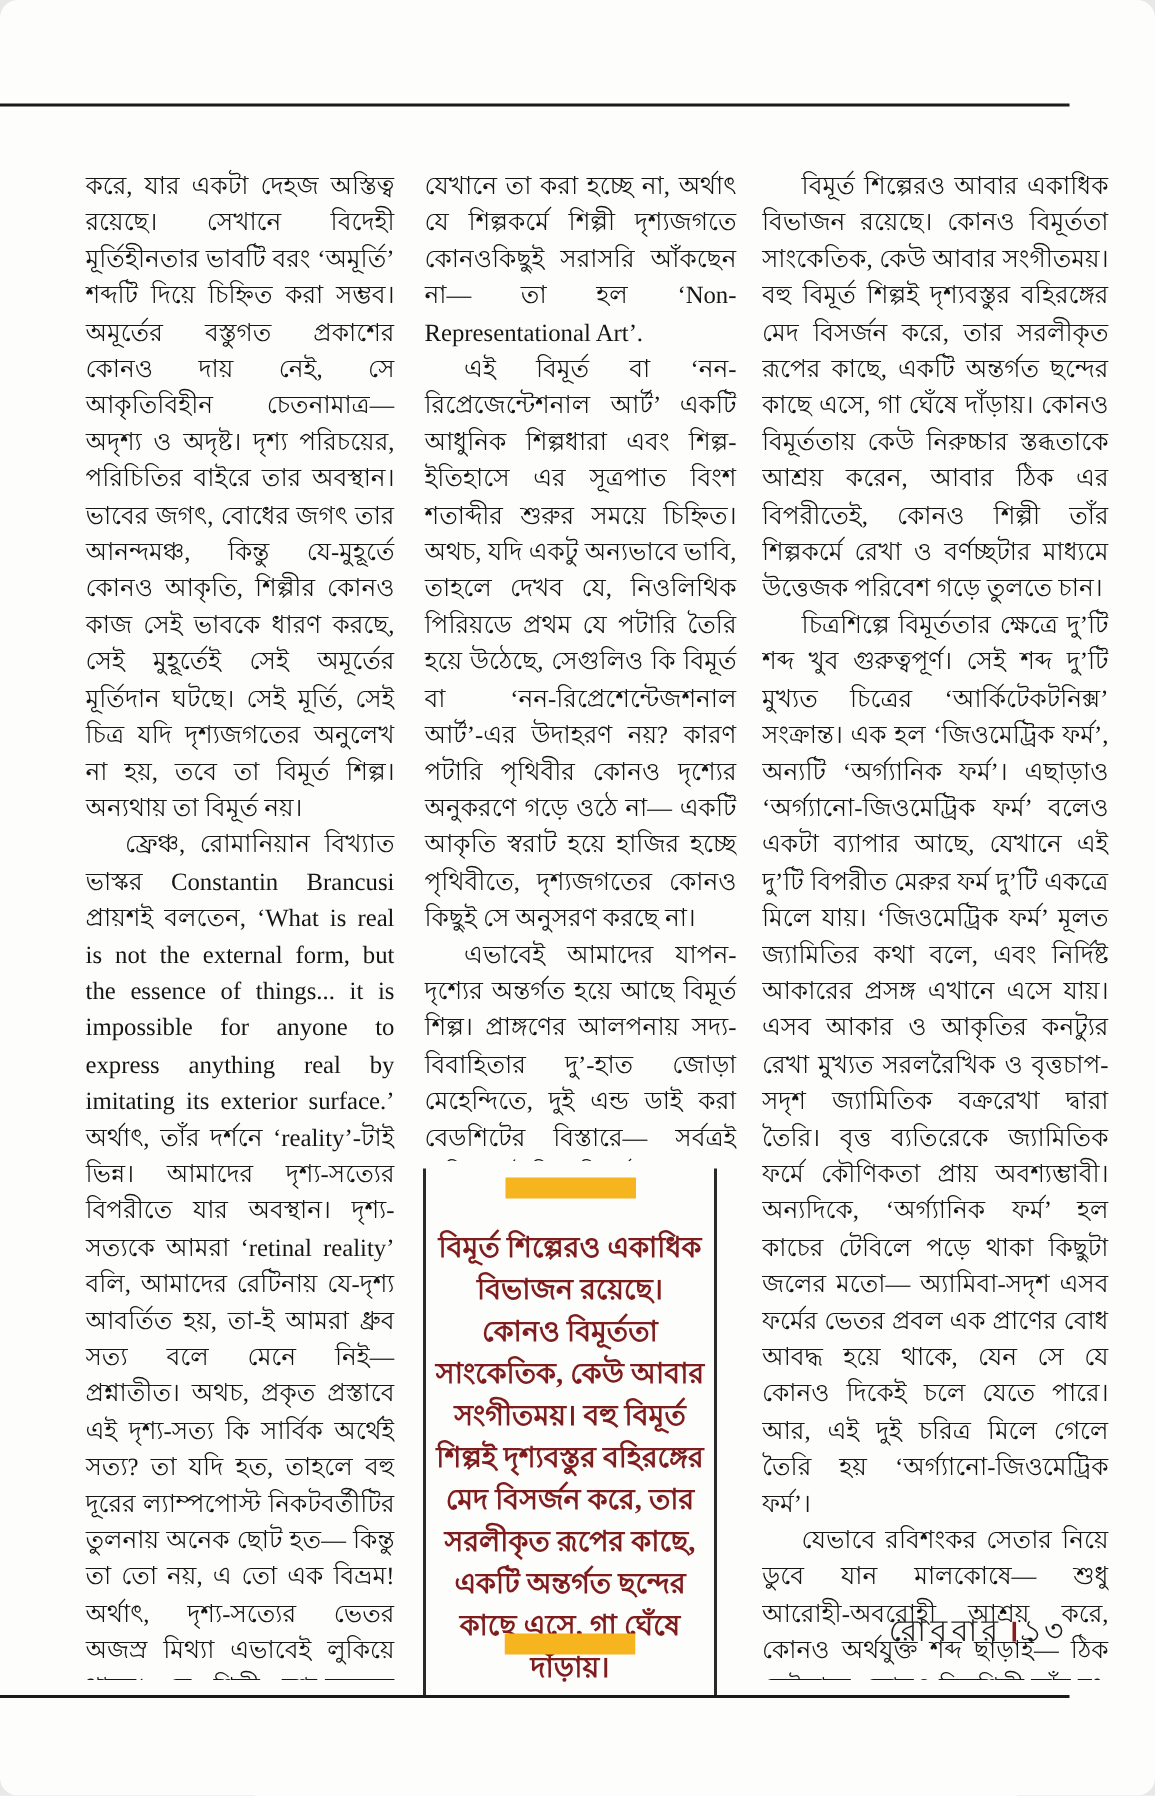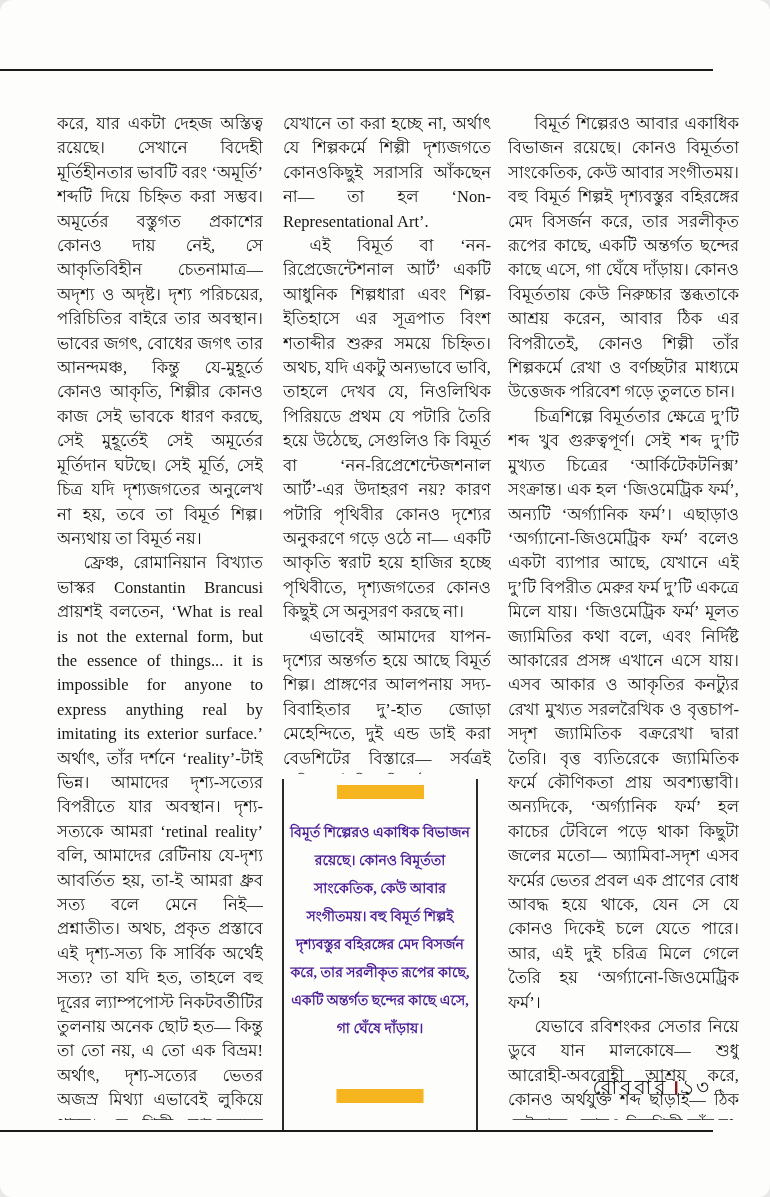--- a/index.html
+++ b/index.html
@@ -55,25 +55,25 @@
   }
   .hl-bar.bar-top { margin: 6px auto 0 auto; }
   .hl-bar.bar-bottom {
     position: absolute;
     left: 50%;
     transform: translateX(-50%);
     bottom: 27px;
   }
   .quote-text {
     margin: 20px 6px 0 6px;
-    font-size: 14px;
+    font-size: 19px;
     line-height: 28px;
     font-weight: bold;
     text-align: center;
-    color: #4c1d95;
+    color: #7f1d1d;
   }
 
   .footer {
     position: absolute;
     top: 1072px;
     right: 60px;
     font-size: 20px;
     color: #1c1c1c;
     white-space: nowrap;
   }

